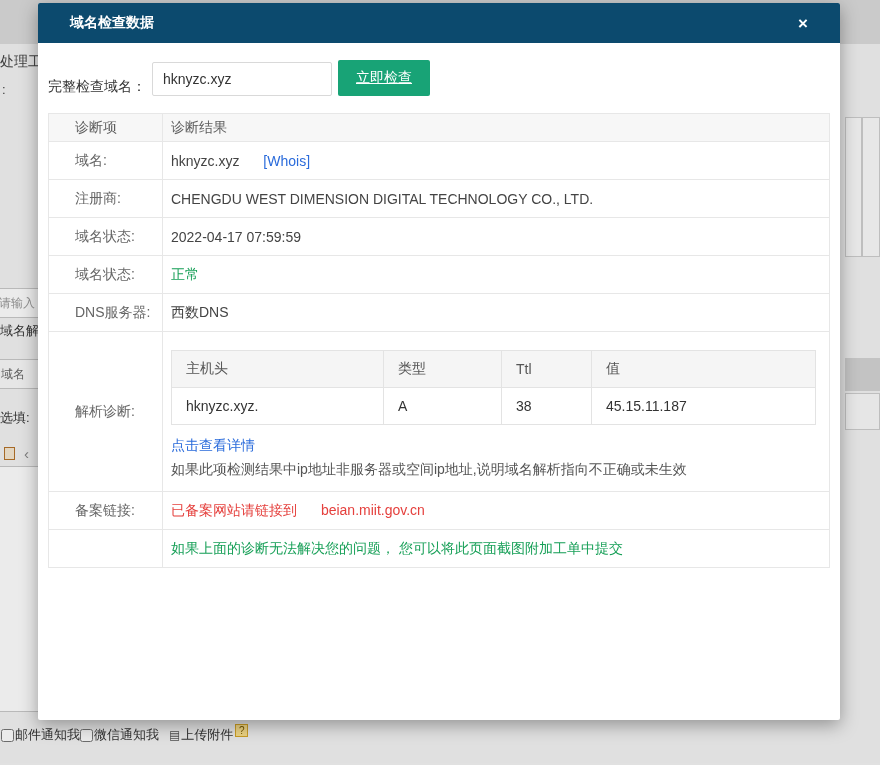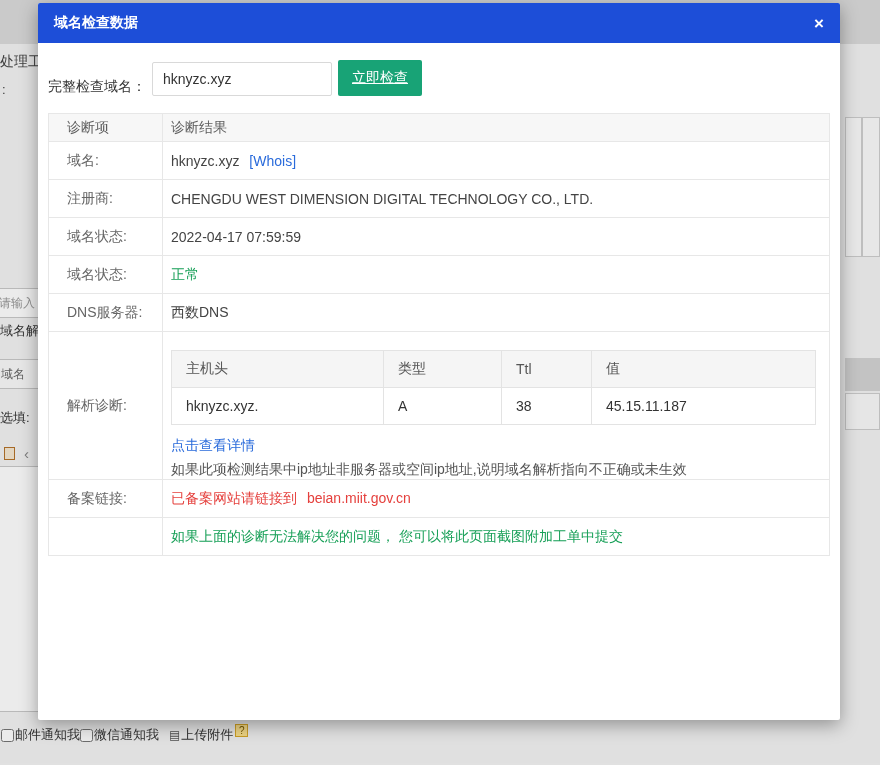--- a/index.html
+++ b/index.html
@@ -28,44 +28,44 @@
   .bg-footer{position:absolute;left:1px;top:726px;font-size:13px;color:#333;display:flex;align-items:center}
   .bg-footer input{width:13px;height:13px;margin:0 1px 0 0}
   .icon-note{font-size:12px;color:#555;margin-left:10px;margin-right:1px}
   .help-badge{display:inline-flex;align-items:center;justify-content:center;width:13px;height:13px;background:#ffe48f;border:1px solid #d9a928;color:#7a5b00;font-size:10px;margin-left:2px;position:relative;top:-5px;cursor:pointer}
 
   
   .overlay{position:absolute;inset:0;background:rgba(0,0,0,0.08)}
 
   
   .modal{position:absolute;left:38px;top:3px;width:802px;height:717px;background:#fff;box-shadow:0 5px 18px rgba(0,0,0,0.35);border-radius:2px}
-  .modal-header{height:40px;background:#1d4ed8;display:flex;align-items:center;justify-content:space-between;padding:0 16px;border-radius:2px 2px 0 0}
+  .modal-header{height:40px;background:#0c4a6e;display:flex;align-items:center;justify-content:space-between;padding:0 32px;border-radius:2px 2px 0 0}
   .modal-title{color:#fff;font-size:14px;font-weight:bold}
   .modal-close{color:#fff;font-size:17px;font-weight:bold;cursor:pointer;line-height:1}
 
   .form-row{display:flex;align-items:flex-end;margin:17px 10px 17px 10px}
   .form-label{font-size:14px;color:#333;width:104px}
   .domain-input{width:180px;height:34px;border:1px solid #d9d9d9;border-radius:2px;padding:0 10px;font-size:14px;color:#333;outline:none;font-family:inherit}
-  .check-btn{margin-left:6px;width:84px;height:36px;background:#18a376;color:#fff;border:none;border-radius:2px;font-size:14px;text-decoration:underline;cursor:pointer;font-family:inherit}
+  .check-btn{margin-left:6px;width:92px;height:36px;background:#18a376;color:#fff;border:none;border-radius:2px;font-size:14px;text-decoration:underline;cursor:pointer;font-family:inherit}
 
   .diag{width:782px;margin:0 10px;border-collapse:collapse;font-size:14px;table-layout:fixed}
   .diag col.c1{width:114px}
   .diag th,.diag td{border:1px solid #e7e7e7;text-align:left;vertical-align:middle}
   .diag th{height:28px;background:#f7f7f7;font-weight:normal;color:#5f5f5f}
-  .diag th.h1,.diag td.lbl{padding-left:18px}
+  .diag th.h1,.diag td.lbl{padding-left:26px}
   .diag th.h2,.diag td.val{padding-left:8px;padding-right:10px}
   .diag td{height:38px}
   .diag td.lbl{color:#666}
   .diag td.val{color:#444}
   .green{color:#18a058}
   .red{color:#e5403d}
   .blue-link{color:#2a6bdb;cursor:pointer;text-decoration:none}
-  .whois{margin-left:6px}
-
-  .resolve-cell{padding-top:18px;vertical-align:top}
+  .whois{margin-left:20px}
+
+  .resolve-cell{padding-top:18px;padding-bottom:12px;vertical-align:top}
   .dns-table{width:645px;border-collapse:collapse;font-size:14px;table-layout:fixed}
   .dns-table col.d1{width:212px}
   .dns-table col.d2{width:118px}
   .dns-table col.d3{width:90px}
   .dns-table th,.dns-table td{border:1px solid #e3e3e3;text-align:left;padding-left:14px;height:37px}
   .dns-table th{background:#f5f5f5;font-weight:normal;color:#555}
   .dns-table td{color:#333}
   .detail-link{display:inline-block;margin-top:12px}
   .resolve-note{margin-top:6px;color:#555;font-size:14px}
 </style>

